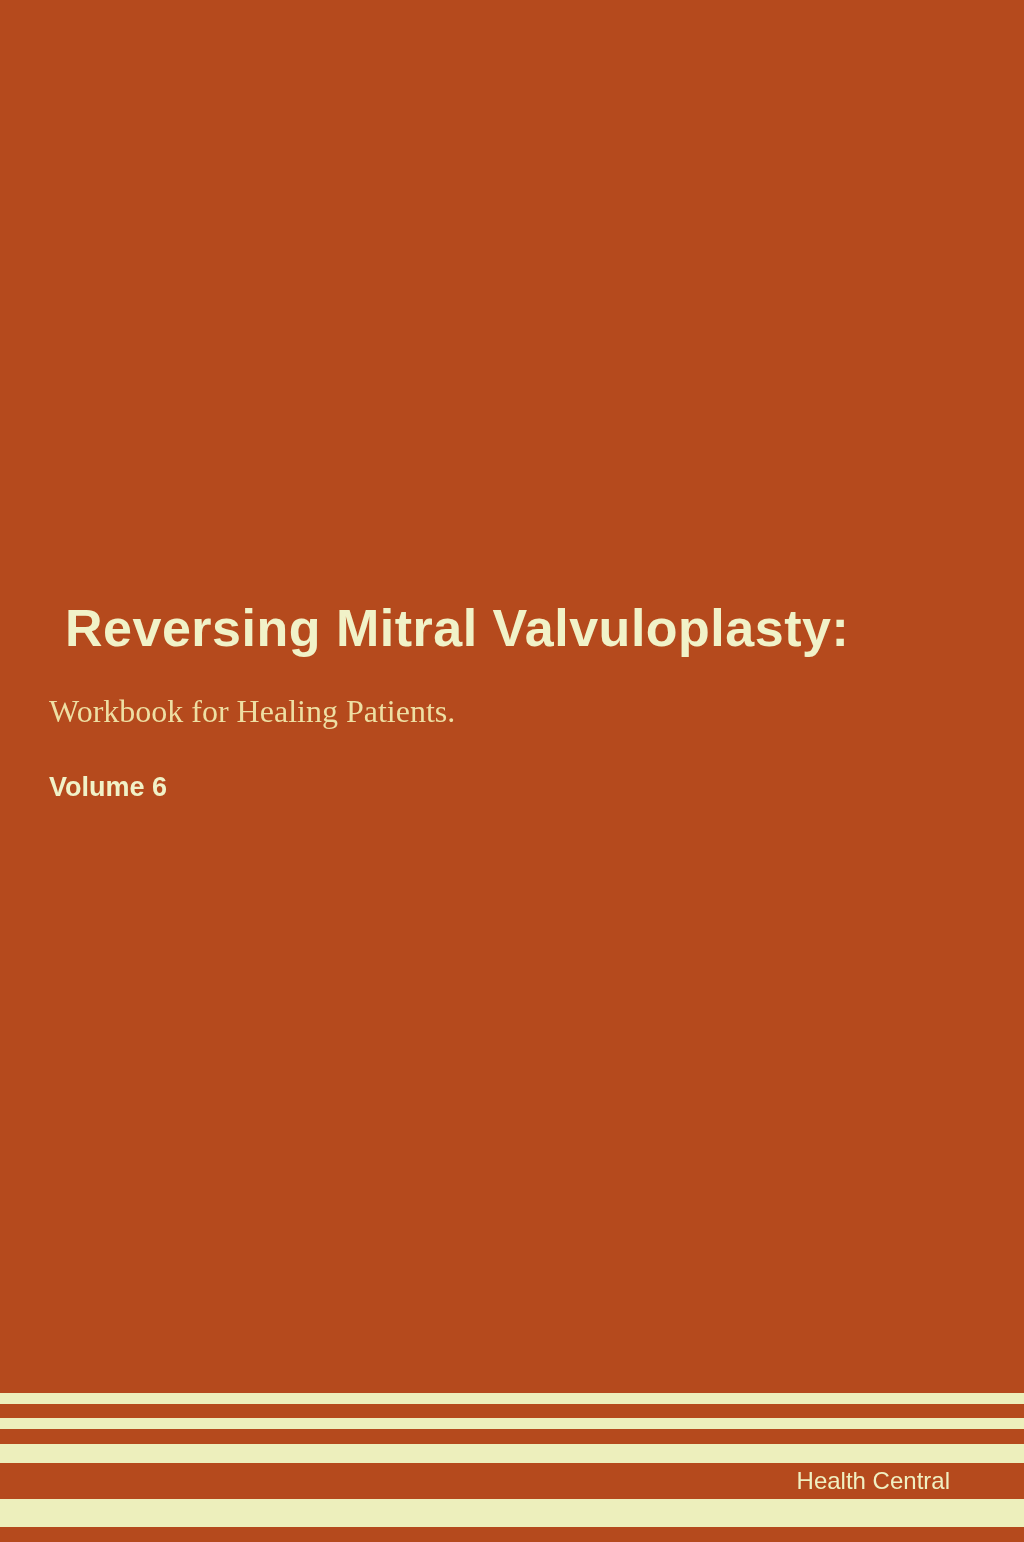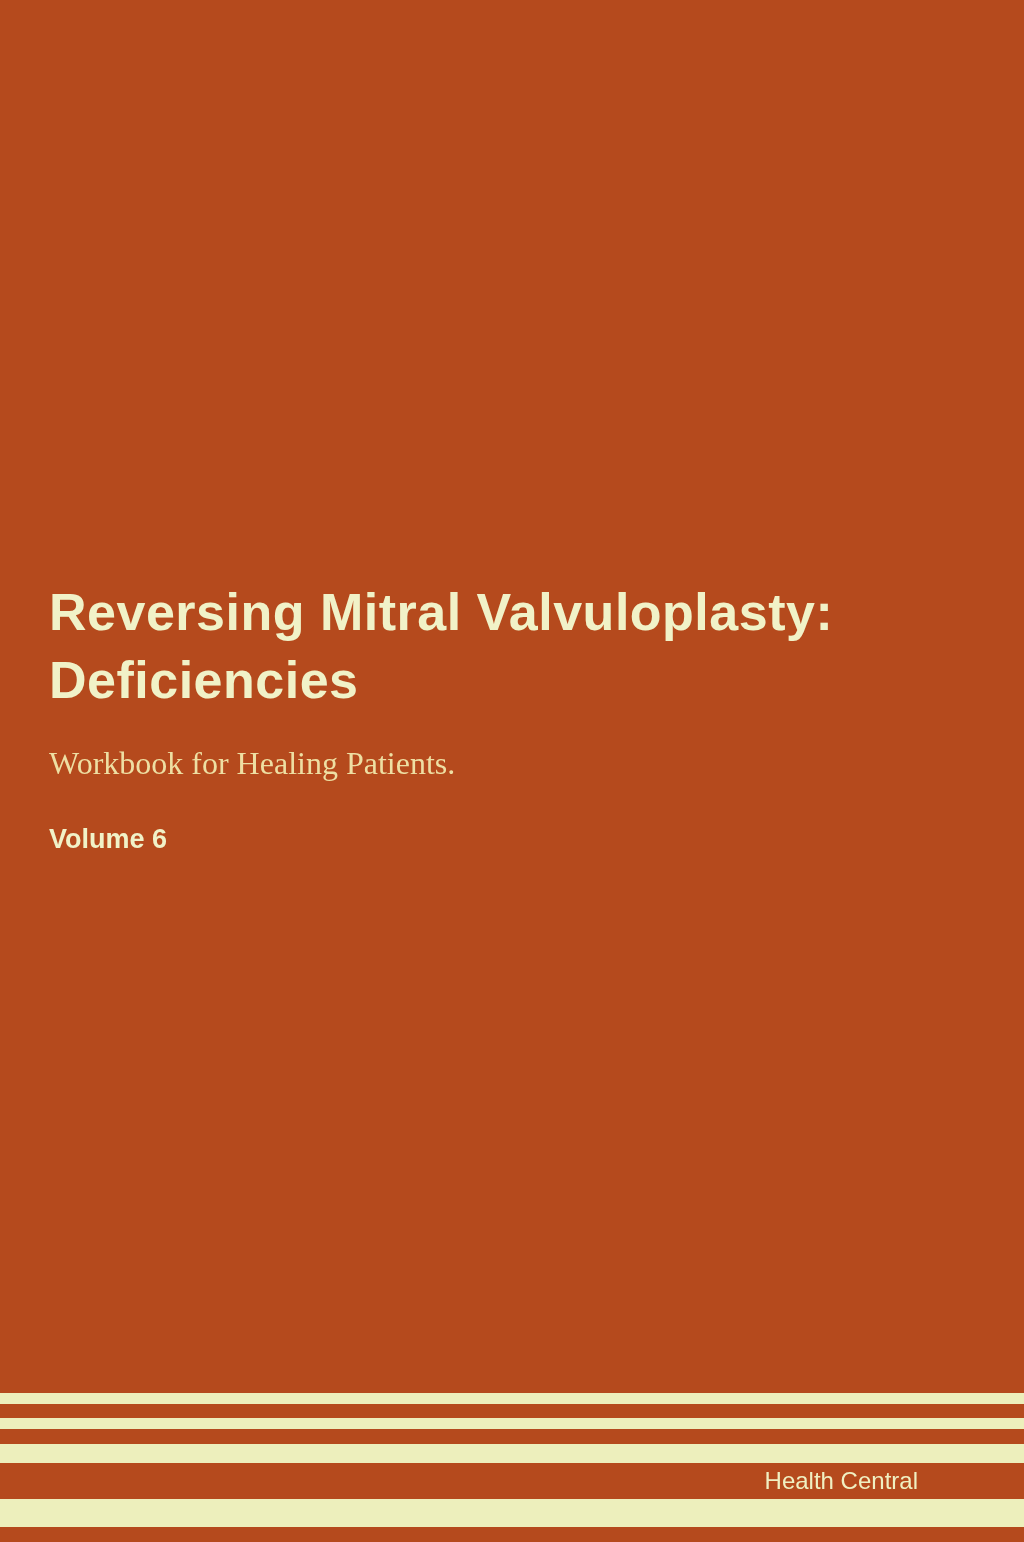--- a/index.html
+++ b/index.html
@@ -18,21 +18,21 @@
     position: absolute;
     inset: 0;
   }
   .text-block {
     position: absolute;
     left: 49px;
     right: 40px;
     top: 578px;
   }
   .title {
-    margin: 0;
+    margin: 16px;
     font-family: "Liberation Sans", sans-serif;
     font-weight: bold;
     font-size: 52px;
     line-height: 68px;
     letter-spacing: 0.5px;
     color: var(--title-text, #F1F2C8);
   }
   .subtitle {
     margin: 32px 0 0 0;
     font-family: "Liberation Serif", serif;
@@ -64,40 +64,39 @@
   .stripe-c { top: 1444px; height: 19px; }
   .stripe-d { top: 1499px; height: 28px; }
   .publisher-band {
     position: absolute;
     left: 0;
     right: 0;
     top: 1463px;
     height: 32px;
     background: transparent;
     text-align: right;
-    padding-right: 106px;
+    padding-right: 74px;
     box-sizing: border-box;
   }
   .publisher-name {
     font-family: "Liberation Sans", sans-serif;
     font-size: 24px;
     line-height: 36px;
     color: var(--publisher-text, #F0F0C2);
     white-space: nowrap;
   }
 </style>
 </head>
 <body>
 
 <div class="cover">
 
   <div class="text-block">
     <h1 class="title">
       <span class="line">Reversing Mitral Valvuloplasty:</span>
-      <span class="line">Deficiencies</span>
     </h1>
     <p class="subtitle">
       <span class="line">Workbook for Healing Patients.</span>
     </p>
     <p class="volume">Volume 6</p>
   </div>
 
   <div class="stripe stripe-a"></div>
   <div class="stripe stripe-b"></div>
   <div class="stripe stripe-c"></div>

